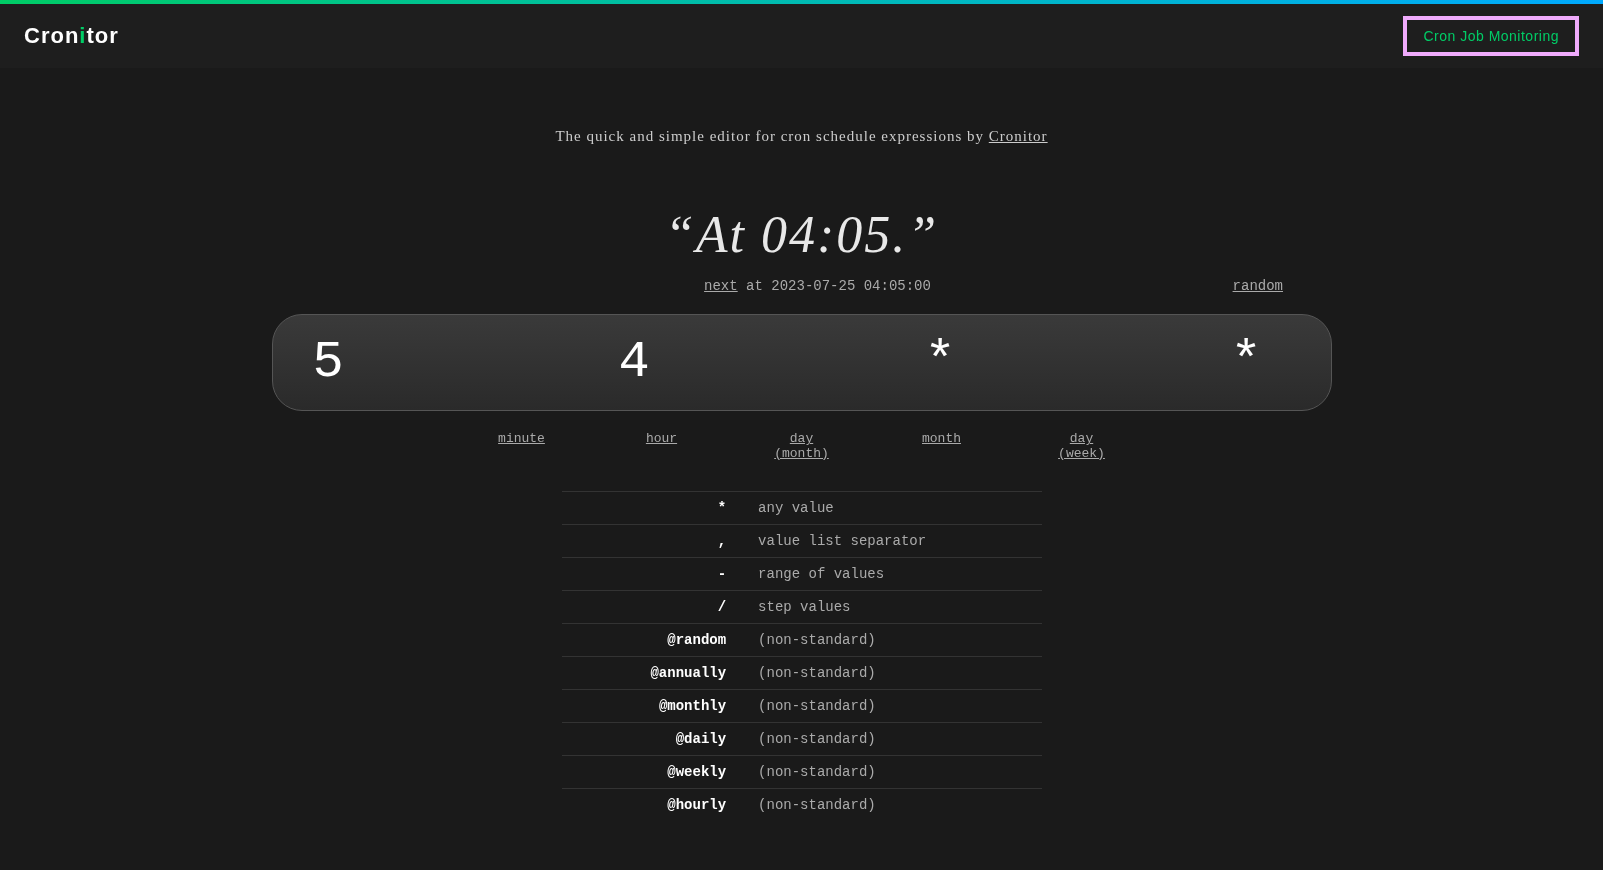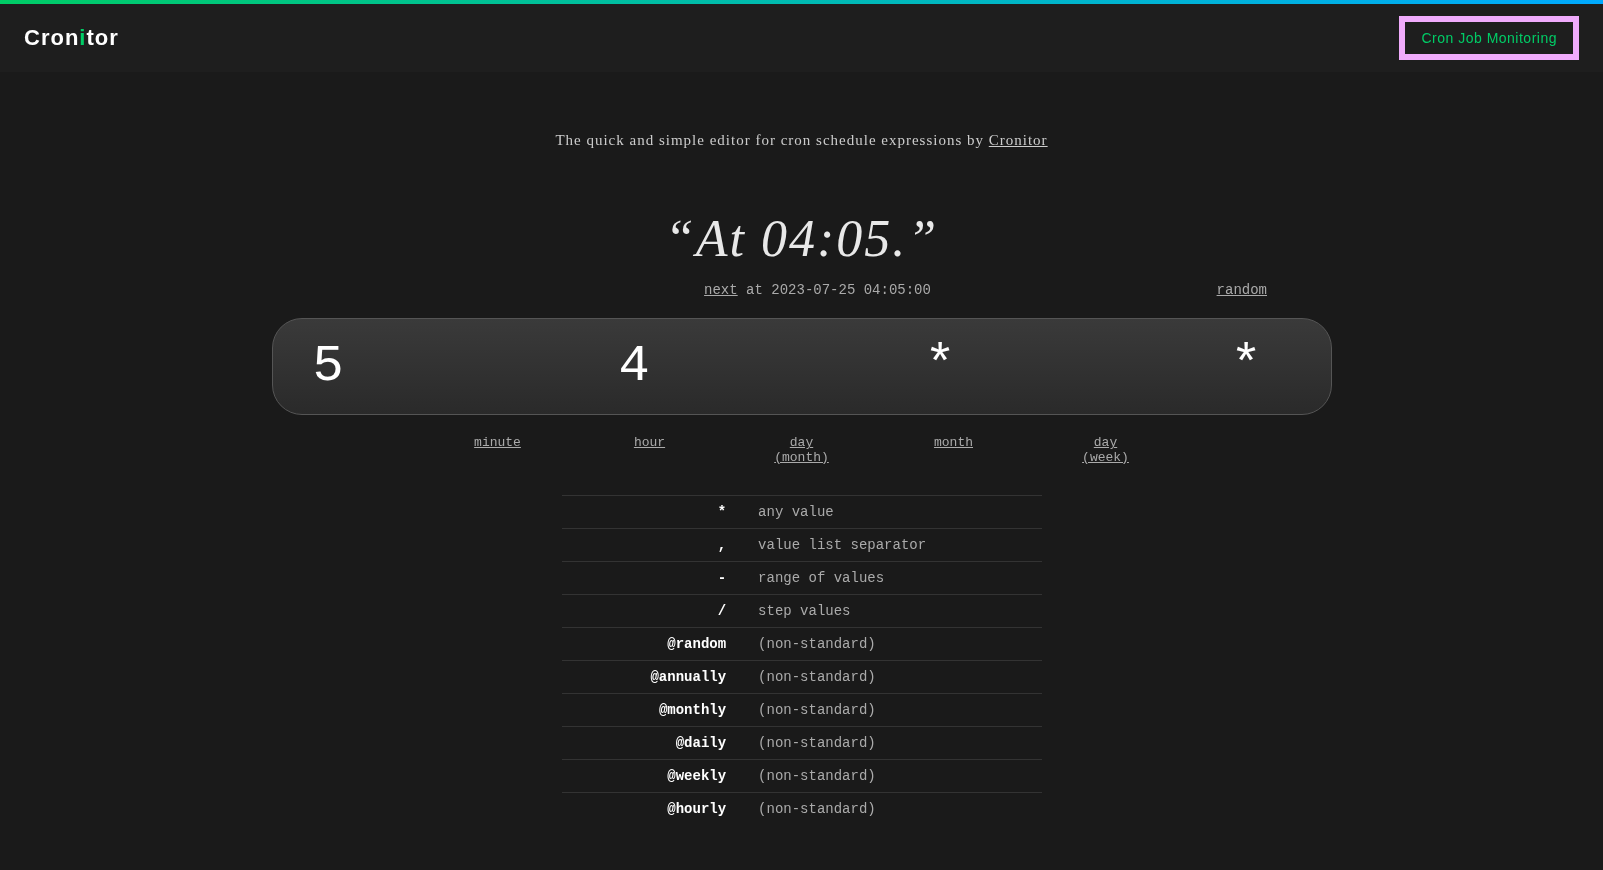--- a/index.html
+++ b/index.html
@@ -37,21 +37,21 @@
       color: #ffffff;
       font-family: Arial, sans-serif;
       letter-spacing: 1px;
     }
 
     .logo span {
       color: #00cc66;
     }
 
     .cron-job-btn {
-      border: 6px solid #f0abfc;
+      border: 4px solid #f0abfc;
       background: transparent;
       color: #00cc66;
       padding: 8px 16px;
       font-size: 14px;
       cursor: pointer;
       font-family: Arial, sans-serif;
       letter-spacing: 0.5px;
     }
 
     
@@ -111,21 +111,21 @@
       margin-left: 32px;
     }
 
     .next-execution a {
       color: #aaaaaa;
       text-decoration: underline;
     }
 
     .random-link {
       position: absolute;
-      right: 336px;
+      right: 320px;
       font-size: 14px;
       color: #aaaaaa;
       text-decoration: underline;
       cursor: pointer;
       font-family: 'Courier New', Courier, monospace;
     }
 
     
     .cron-input-container {
       width: 1060px;
@@ -148,21 +148,21 @@
       font-family: 'Courier New', Courier, monospace;
       text-align: center;
       width: 100%;
       letter-spacing: 30px;
     }
 
     
     .field-labels {
       display: flex;
       justify-content: center;
-      gap: 12px;
+      gap: 0;
       margin-bottom: 30px;
       width: 1060px;
     }
 
     .field-label {
       text-align: center;
       color: #aaaaaa;
       font-size: 13px;
       font-family: 'Courier New', Courier, monospace;
       text-decoration: underline;

